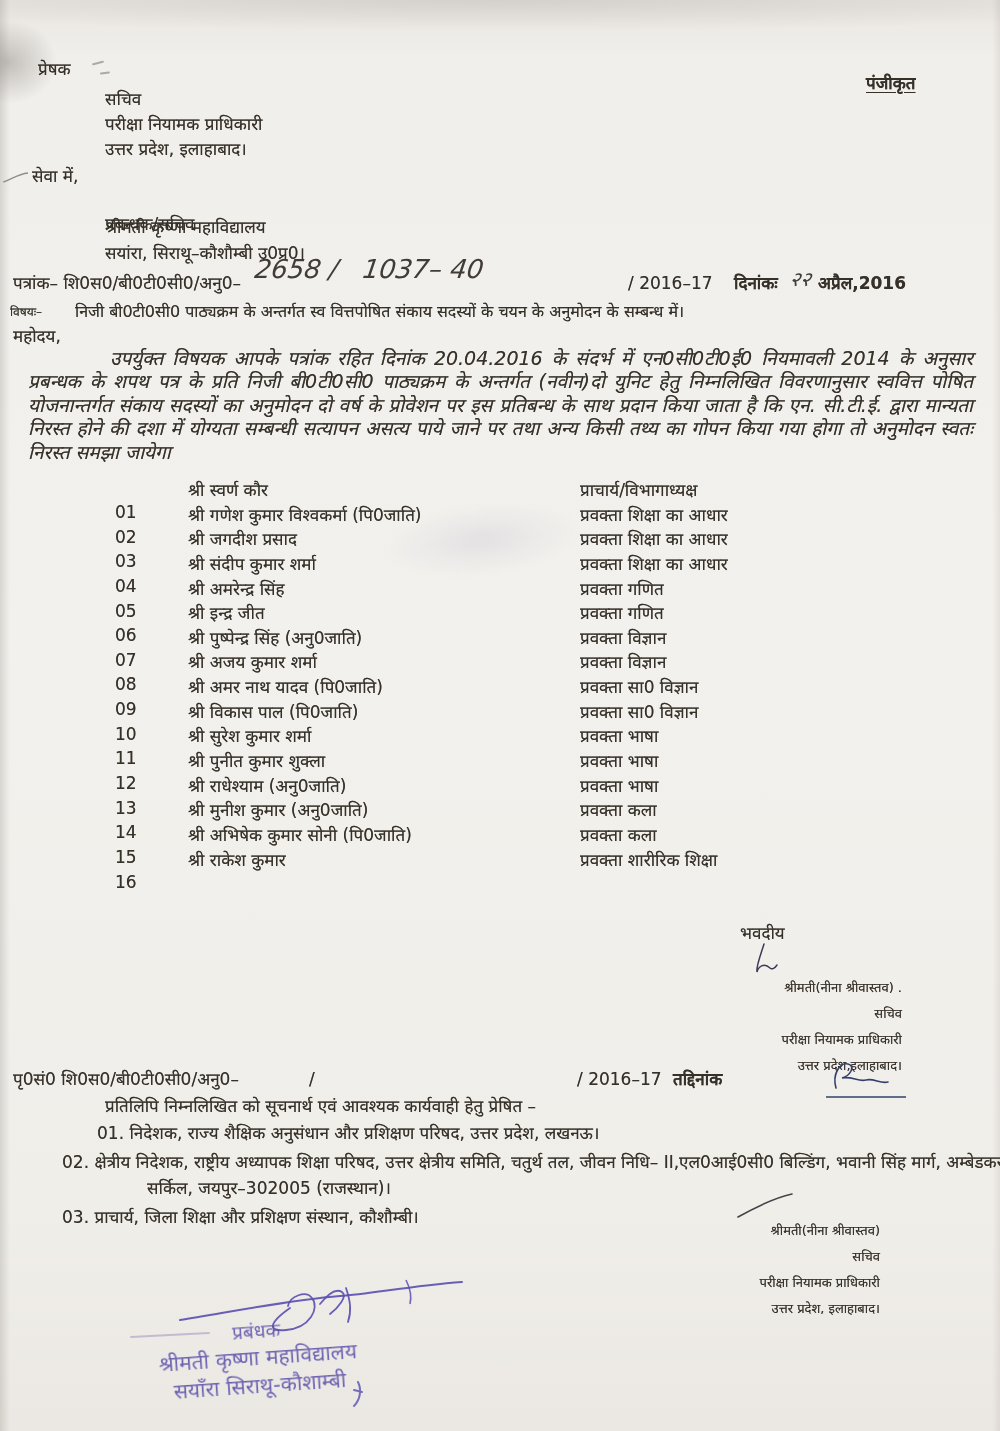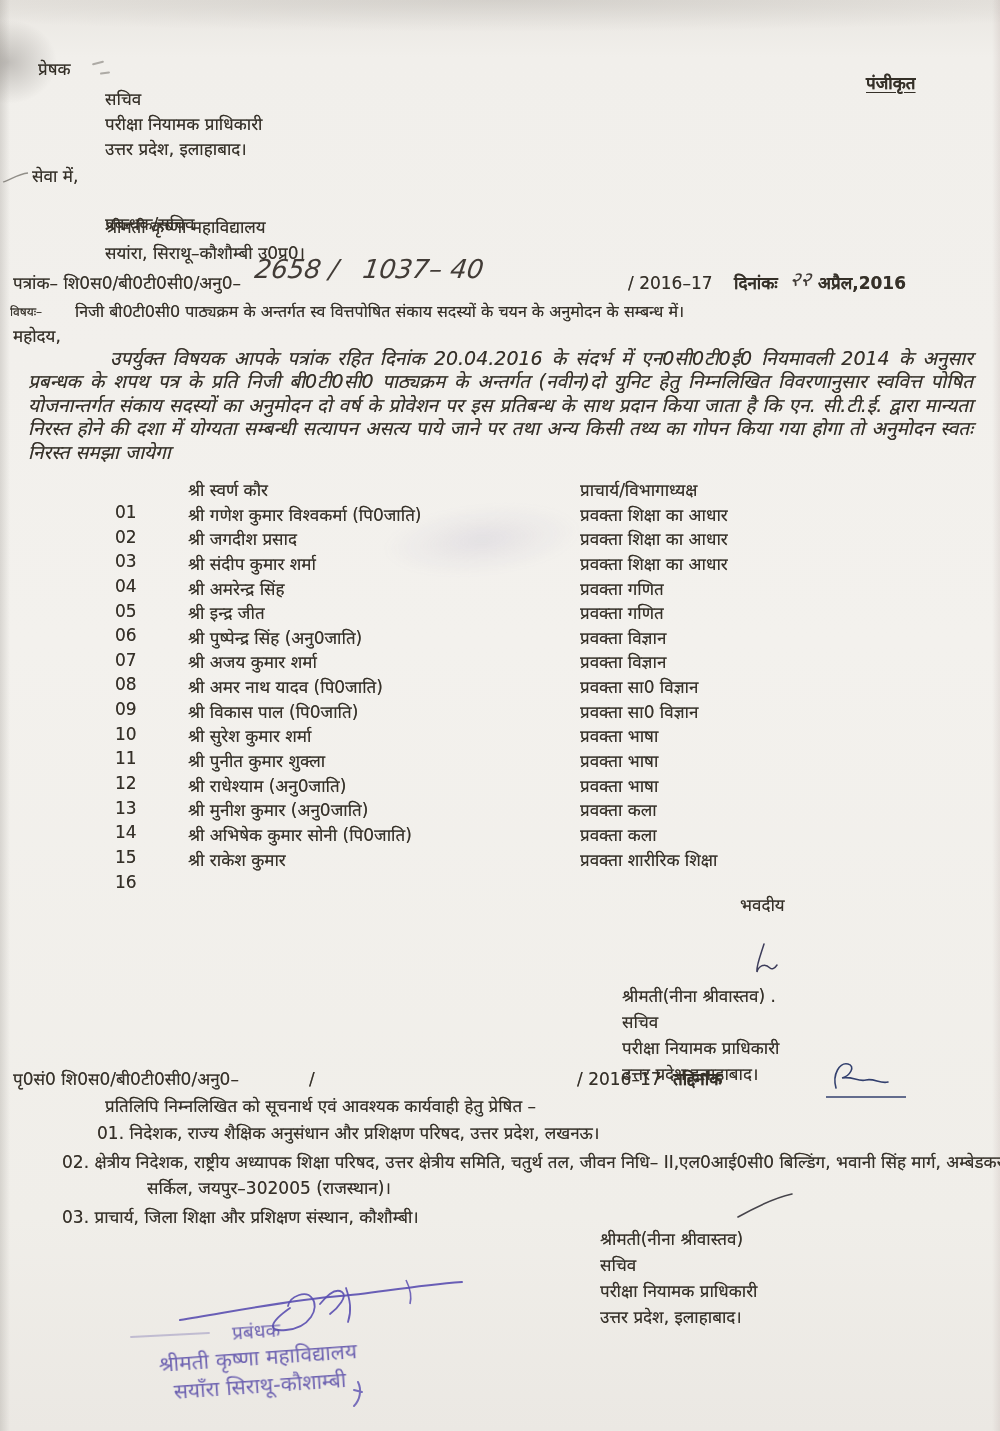--- a/index.html
+++ b/index.html
@@ -18,22 +18,22 @@
      text-shadow:0 0 .4px rgba(53,48,40,.55);}
   .hw{font-style:italic;color:#423c37;text-shadow:none;font-weight:normal;}
   .registered{font-weight:bold;text-decoration:underline;text-underline-offset:3px;}
   .para{position:absolute;width:945px;text-align:justify;font-size:19px;line-height:23.4px;
         white-space:normal;text-shadow:0 0 .4px rgba(53,48,40,.55);font-style:italic;}
   .indent{text-indent:82px;}
   .listrow{position:relative;height:24.65px;}
   .listrow span{position:absolute;top:0;font-size:17px;white-space:nowrap;
         text-shadow:0 0 .4px rgba(53,48,40,.55);}
   .sno{left:87px;margin-top:24px;} .nm{left:160px;} .dg{left:536px;margin-left:16px;}
-  .sigblock{position:absolute;text-align:left;font-size:17px;line-height:26px;
-        text-shadow:0 0 .4px rgba(53,48,40,.55);margin-top:8px;}
+  .sigblock{position:absolute;text-align:right;font-size:13px;line-height:26px;
+        text-shadow:0 0 .4px rgba(53,48,40,.55);}
   .sigblock div{white-space:nowrap;}
   .copyitem{position:relative;white-space:normal;font-size:17px;line-height:26px;
         padding-left:85px;text-indent:-85px;width:880px;margin-bottom:3px;
         text-shadow:0 0 .4px rgba(53,48,40,.55);}
   .stamp{position:absolute;left:118px;top:1318px;width:280px;transform:rotate(-4deg);
          color:rgba(92,80,170,.88);text-align:center;filter:blur(.3px);}
   .stamp .s1{font-size:19px;line-height:26px;}
   .stamp .s2{font-size:21px;line-height:28px;}
   .faintstamp{position:absolute;left:382px;top:505px;width:200px;height:70px;
          background:radial-gradient(ellipse at 50% 50%, rgba(120,110,160,.12), transparent 70%);
@@ -155,21 +155,21 @@
         <span class="dg">प्रवक्ता कला</span>
       </div>
     <div class="listrow">
         <span class="sno">16</span>
         <span class="nm">श्री राकेश कुमार</span>
         <span class="dg">प्रवक्ता शारीरिक शिक्षा</span>
       </div>
   </div>
 
 
-  <div class="t" style="left:740px;top:894px;">भवदीय</div>
+  <div class="t" style="left:740px;top:922px;">भवदीय</div>
   <svg width="50" height="34" style="left:742px;top:942px;">
     <path d="M22,2 C19,12 14,24 15,30 C16,25 22,20 28,26 C30,28 33,26 35,23" stroke="#3c3c5a" stroke-width="1.5" fill="none" stroke-linecap="round"></path>
   </svg>
   <div class="sigblock" style="left:622px;top:975px;width:280px;">
     <div>श्रीमती(नीना श्रीवास्तव) .</div>
     <div>सचिव</div>
     <div>परीक्षा नियामक प्राधिकारी</div>
     <div>उत्तर प्रदेश,इलाहाबाद।</div>
   </div>
 

